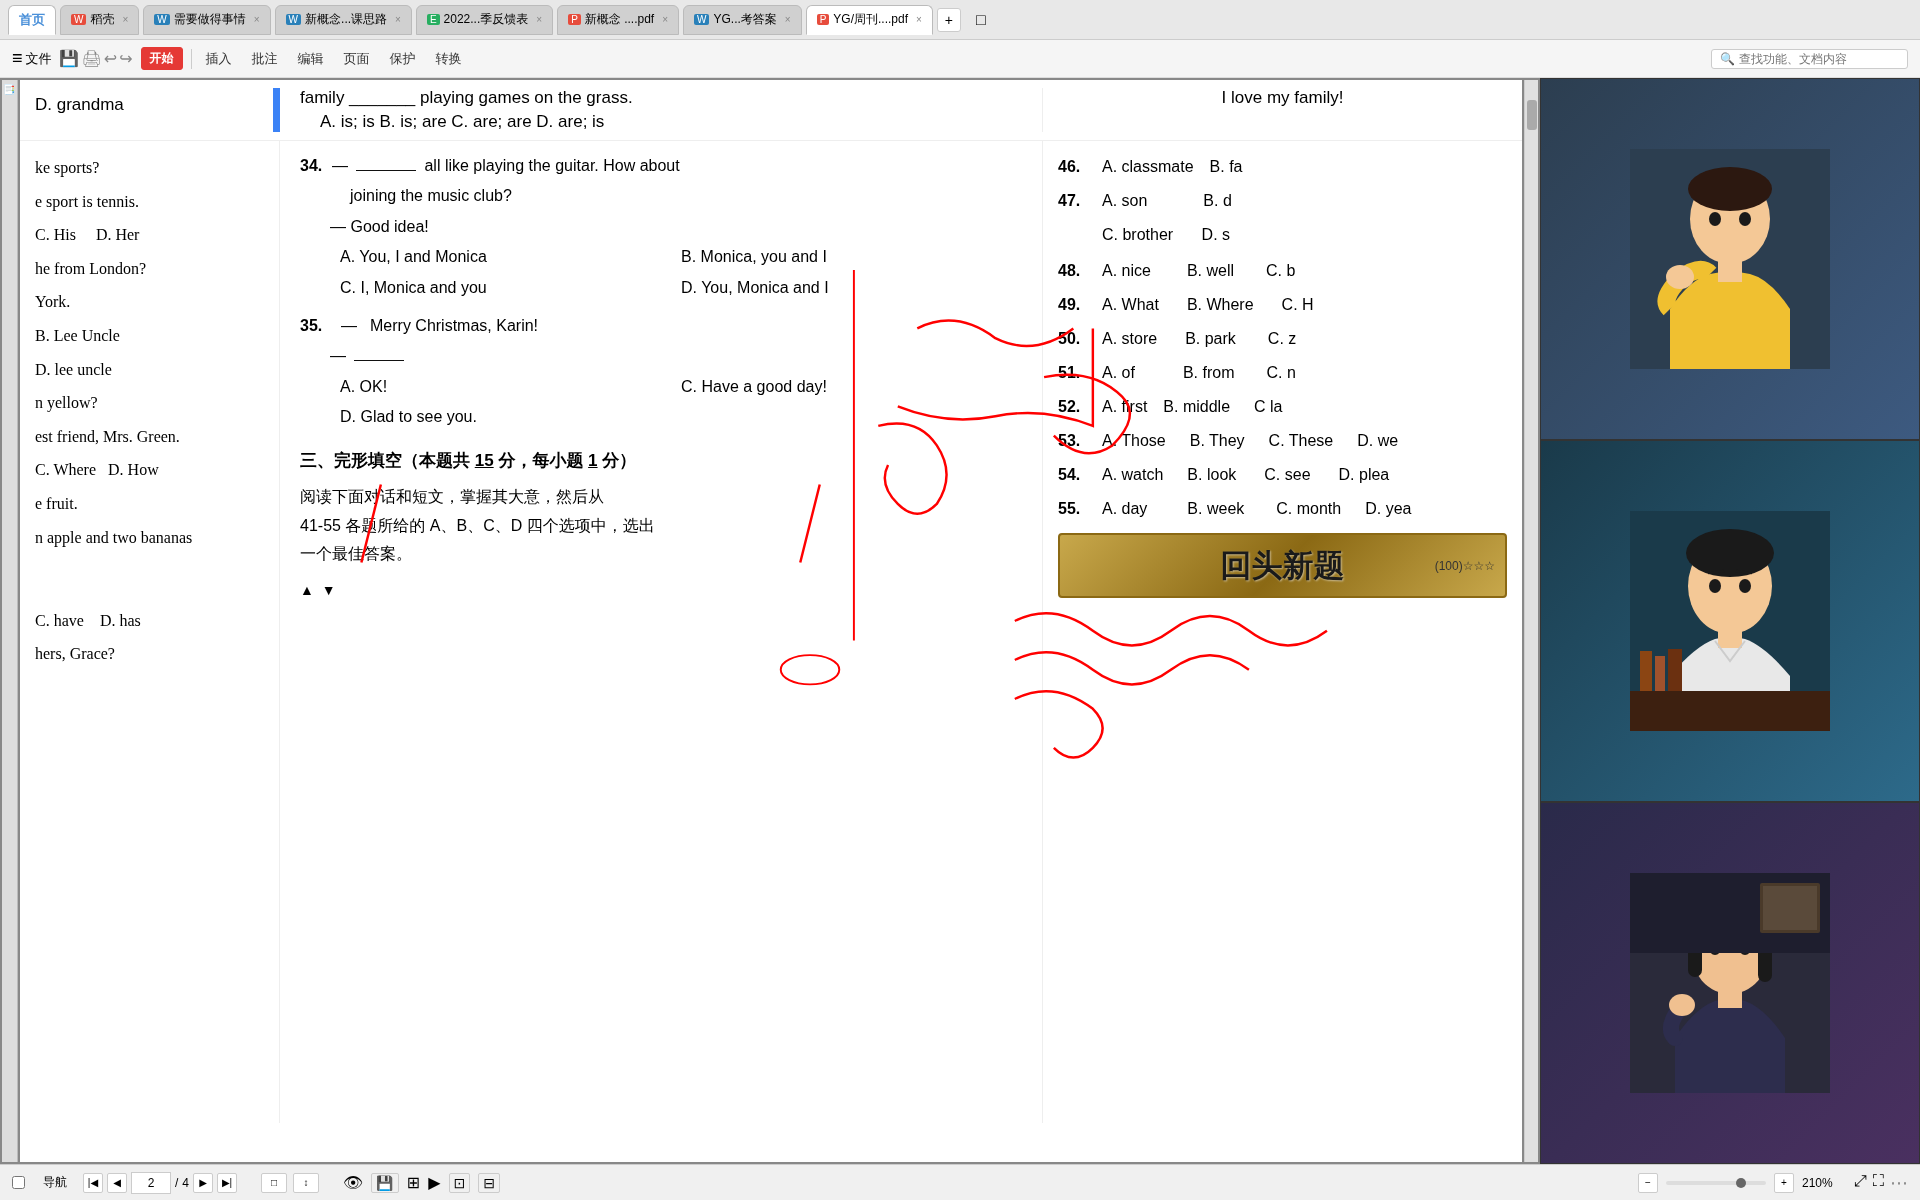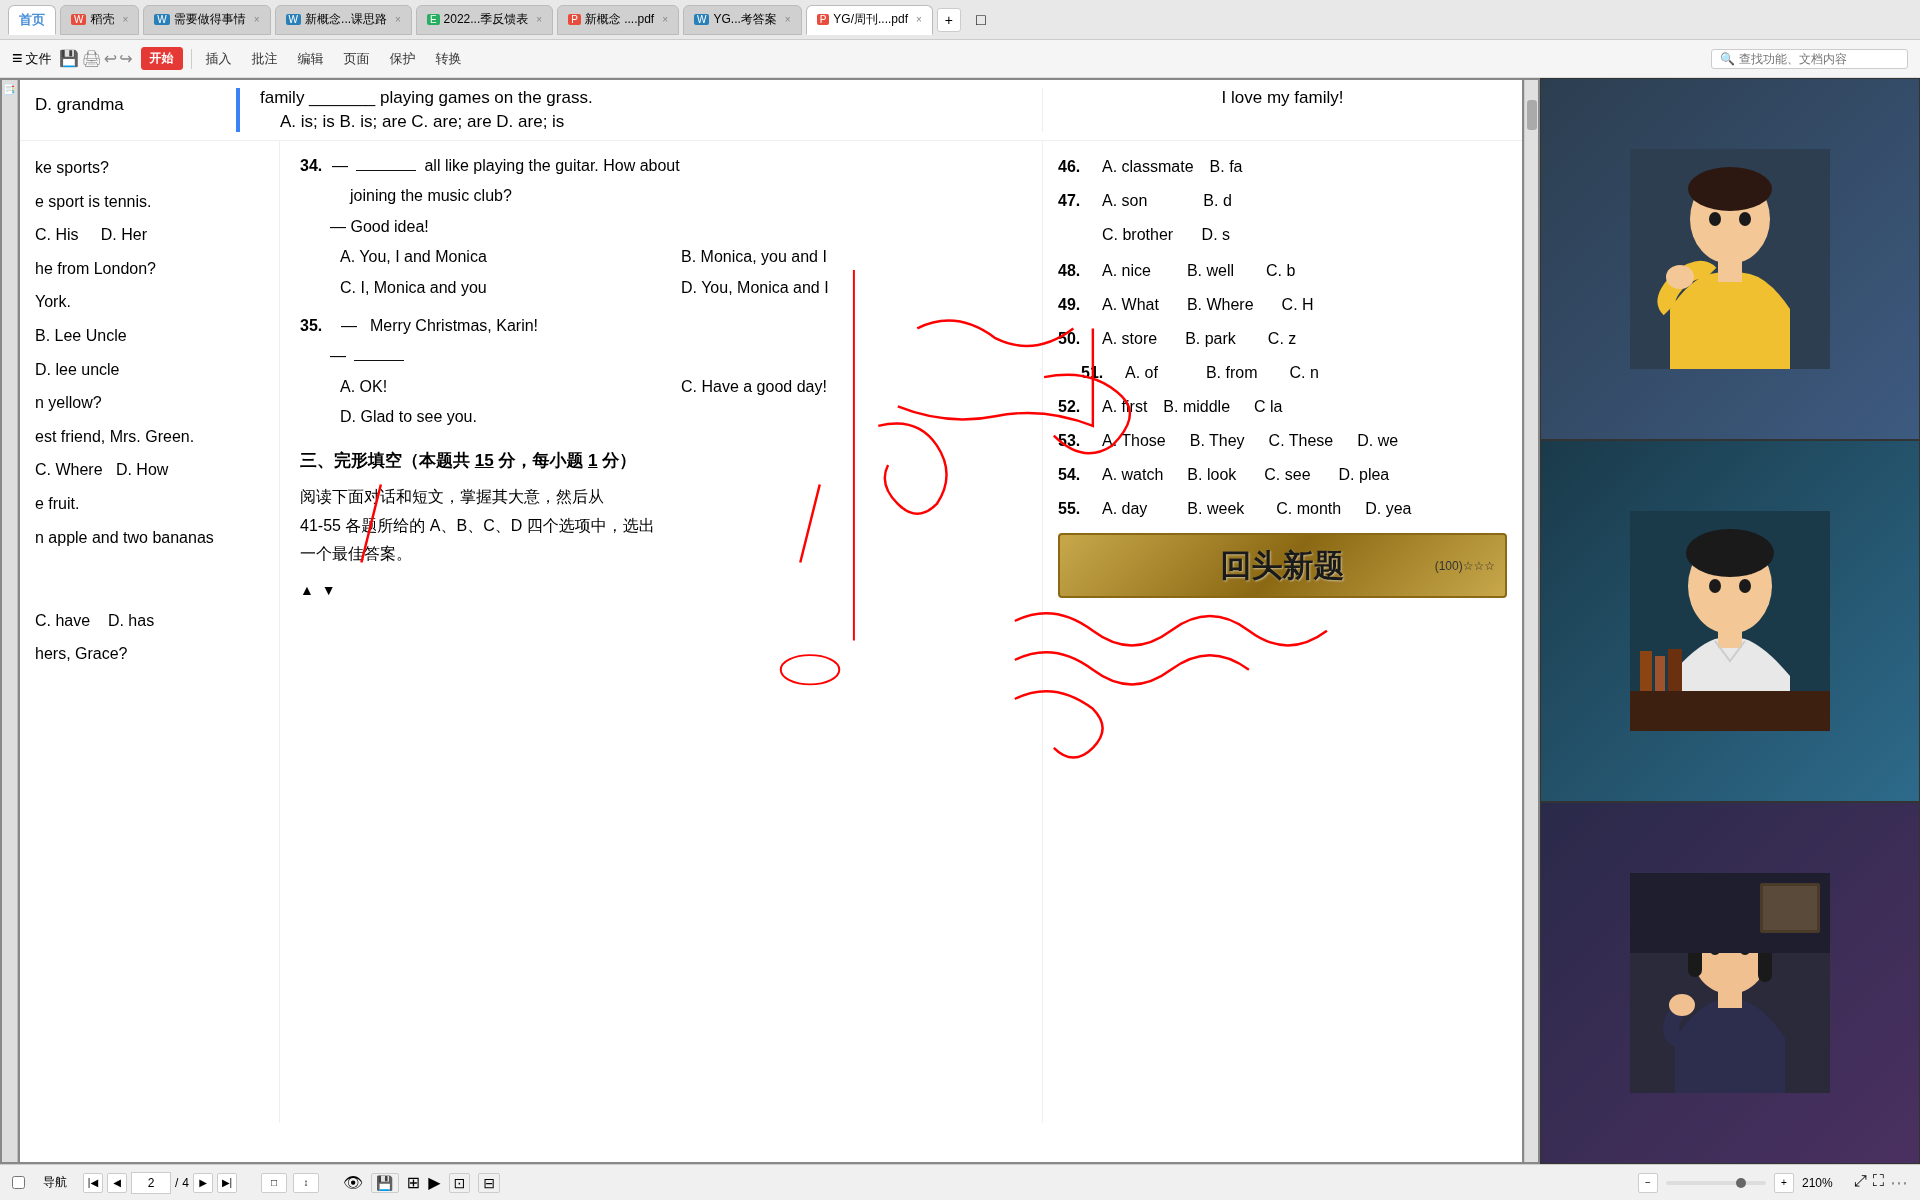--- a/index.html
+++ b/index.html
@@ -283,41 +283,41 @@
     <div style="display:flex;height:100%;background:#888;gap:2px;padding:2px;">
 
       <div style="width:16px;background:#ddd;border-right:1px solid #bbb;display:flex;flex-direction:column;align-items:center;padding-top:4px;gap:2px;">
         <div style="font-size:10px;color:#666;cursor:pointer;">📑</div>
       </div>
 
       <div style="flex:1;background:white;position:relative;overflow:hidden;">
 
         <div style="display:flex;border-bottom:1px solid #eee;padding:8px 0;">
 
-          <div style="width:220px;padding:0 15px;font-size:17px;border-right:4px solid #3b82f6;">
+          <div style="width:260px;padding:0 15px;font-size:17px;border-right:7px solid #3b82f6;">
             <div style="line-height:2;">D. grandma</div>
           </div>
 
           <div style="flex:1;padding:0 20px;font-size:17px;">
             <div style="margin-bottom:4px;">
               <span>family _______ playing games on the grass.</span>
             </div>
             <div style="padding-left:20px;">
               <span>A. is; is    B. is; are    C. are; are    D. are; is</span>
             </div>
           </div>
 
           <div style="width:480px;padding:0 15px;font-size:17px;border-left:1px solid #eee;">
             <div style="text-align:center;">I love my family!</div>
           </div>
         </div>
 
         <div style="display:flex;height:calc(100% - 100px);">
 
-          <div style="width:260px;padding:10px 15px;border-right:1px solid #eee;font-size:16px;line-height:2.1;overflow:hidden;">
+          <div style="width:260px;padding:10px 15px;border-right:1px solid #eee;font-size:16px;line-height:2.1;overflow:hidden;font-family:Liberation Serif, serif;">
             <div>ke sports?</div>
             <div>e sport is tennis.</div>
             <div>C. His &nbsp;&nbsp;&nbsp; D. Her</div>
             <div>he from London?</div>
             <div>York.</div>
             <div>B. Lee Uncle</div>
             <div>D. lee uncle</div>
             <div>n yellow?</div>
             <div>est friend, Mrs. Green.</div>
             <div>C. Where &nbsp; D. How</div>
@@ -411,21 +411,21 @@
             </div>
 
             <div style="display:flex;gap:16px;margin-bottom:2px;">
               <span style="min-width:28px;font-weight:bold;">50.</span>
               <span>A. store</span>
               <span style="margin-left:12px;">B. park</span>
               <span style="margin-left:16px;">C. z</span>
             </div>
 
             <div style="display:flex;gap:16px;margin-bottom:2px;">
-              <span style="min-width:28px;font-weight:bold;margin-left:23px;">51.</span>
+              <span style="min-width:28px;font-weight:bold;">51.</span>
               <span>A. of</span>
               <span style="margin-left:32px;">B. from</span>
               <span style="margin-left:16px;">C. n</span>
             </div>
 
             <div style="display:flex;gap:16px;margin-bottom:2px;">
               <span style="min-width:28px;font-weight:bold;">52.</span>
               <span>A. first</span>
               <span style="">B. middle</span>
               <span style="margin-left:8px;">C la</span>

